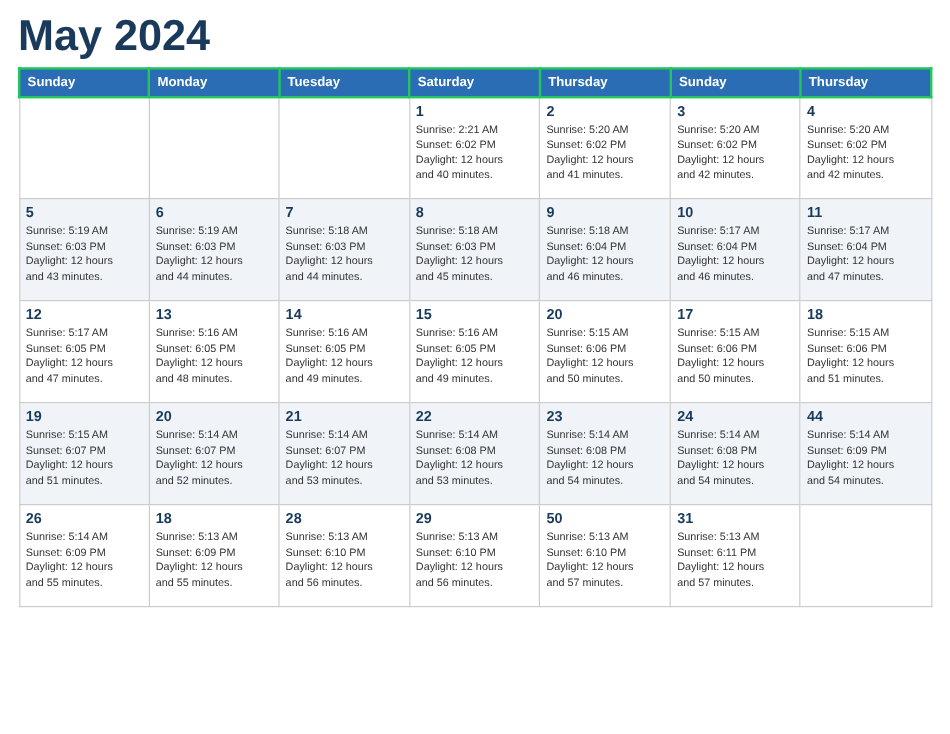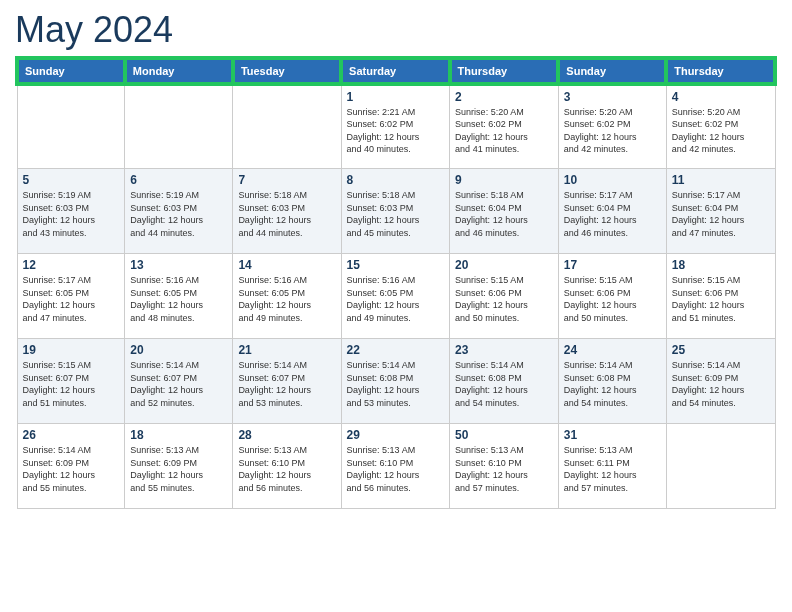--- a/index.html
+++ b/index.html
@@ -8,33 +8,33 @@
     .page { width: 792px; padding: 10px 15px; }
     
     .header { display: flex; justify-content: space-between; align-items: flex-start; margin-bottom: 6px; }
     
     .logo { display: flex; align-items: center; }
     .logo-text { font-size: 18px; font-weight: bold; color: #1a3a5c; line-height: 1.1; }
     .logo-blue { color: #2a6db5; }
     .logo-icon { width: 28px; height: 28px; margin-right: 2px; }
     
     .title-section { text-align: right; }
-    .month-year { font-size: 36px; font-weight: normal; color: #1a3a5c; line-height: 1.1; }
+    .month-year { font-size: 36px; font-weight: bold; color: #1a3a5c; line-height: 1.1; }
     .location { font-size: 14px; color: #333; }
     
     .calendar { width: 100%; border-collapse: collapse; font-size: 10px; }
     
     .calendar th {
       background: #2a6db5;
       color: #fff;
       text-align: left;
       padding: 5px 6px;
       font-size: 11px;
       font-weight: bold;
-      border: 4px solid #22c55e;
+      border: 2px solid #22c55e;
     }
     
     .calendar td {
       vertical-align: top;
       padding: 4px 5px;
       border: 1px solid #ccc;
       width: 113px;
       min-height: 80px;
       height: 85px;
     }
@@ -245,21 +245,21 @@
 and 54 minutes.</div>
           </td>
           <td>
             <div class="day-num">24</div>
             <div class="day-info" style="white-space: pre-line;">Sunrise: 5:14 AM
 Sunset: 6:08 PM
 Daylight: 12 hours
 and 54 minutes.</div>
           </td>
           <td>
-            <div class="day-num">25</div>
+            <div class="day-num">44</div>
             <div class="day-info" style="white-space: pre-line;">Sunrise: 5:14 AM
 Sunset: 6:09 PM
 Daylight: 12 hours
 and 54 minutes.</div>
           </td>
         </tr>
         <tr class="row-odd">
           <td>
             <div class="day-num">26</div>
             <div class="day-info" style="white-space: pre-line;">Sunrise: 5:14 AM

